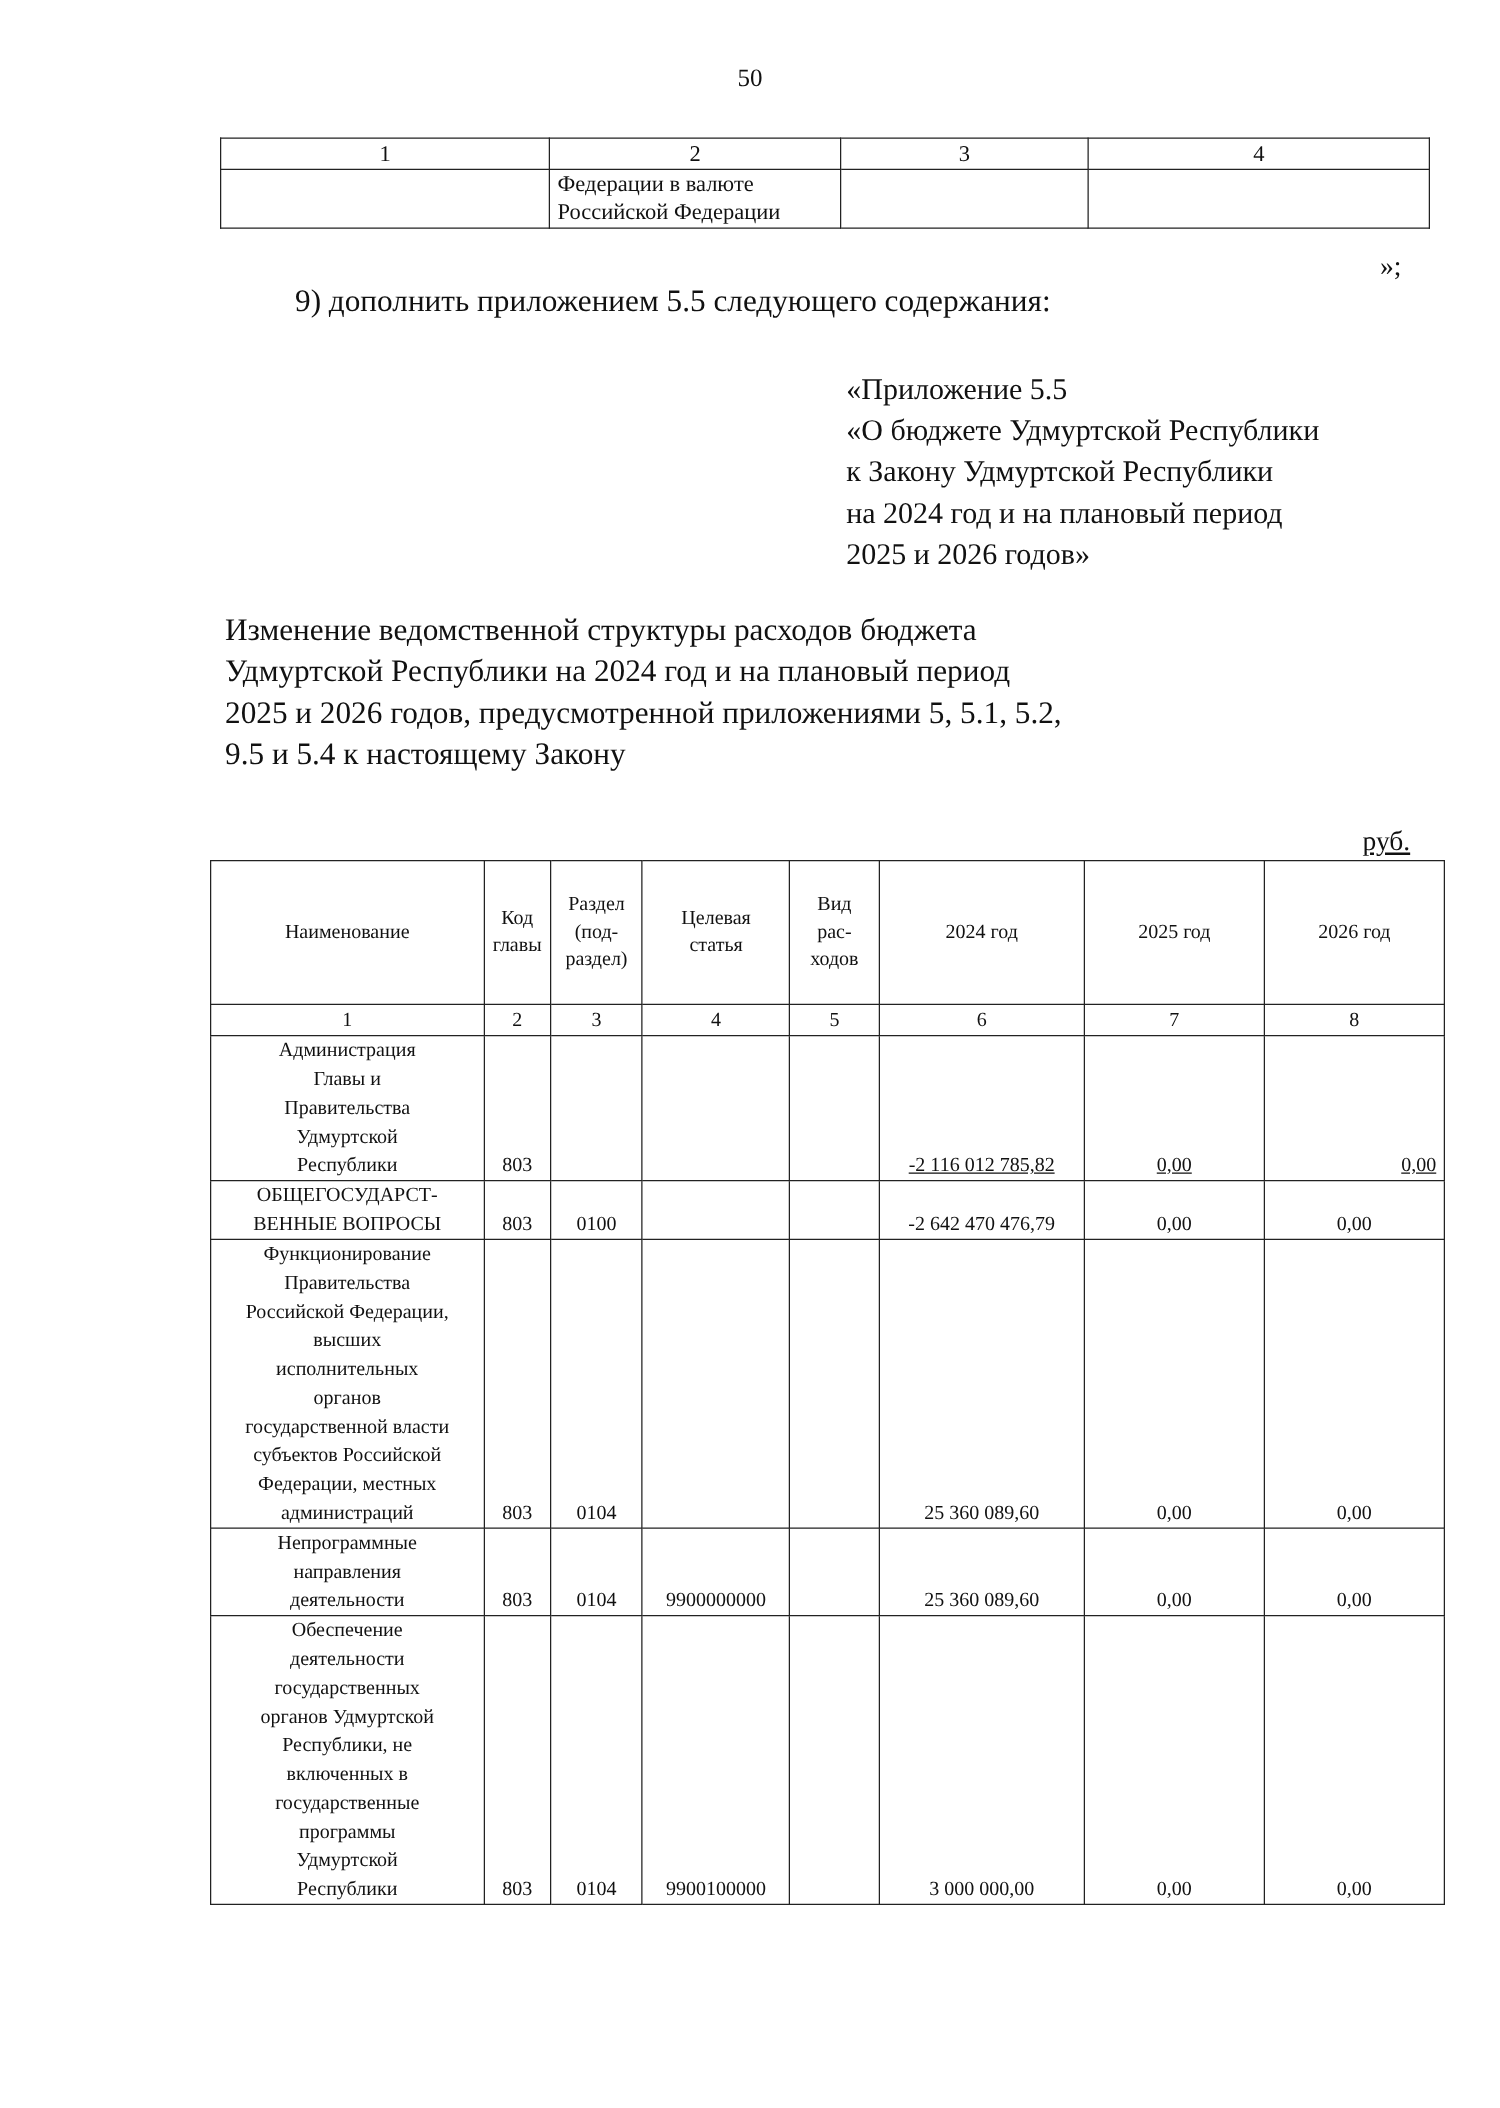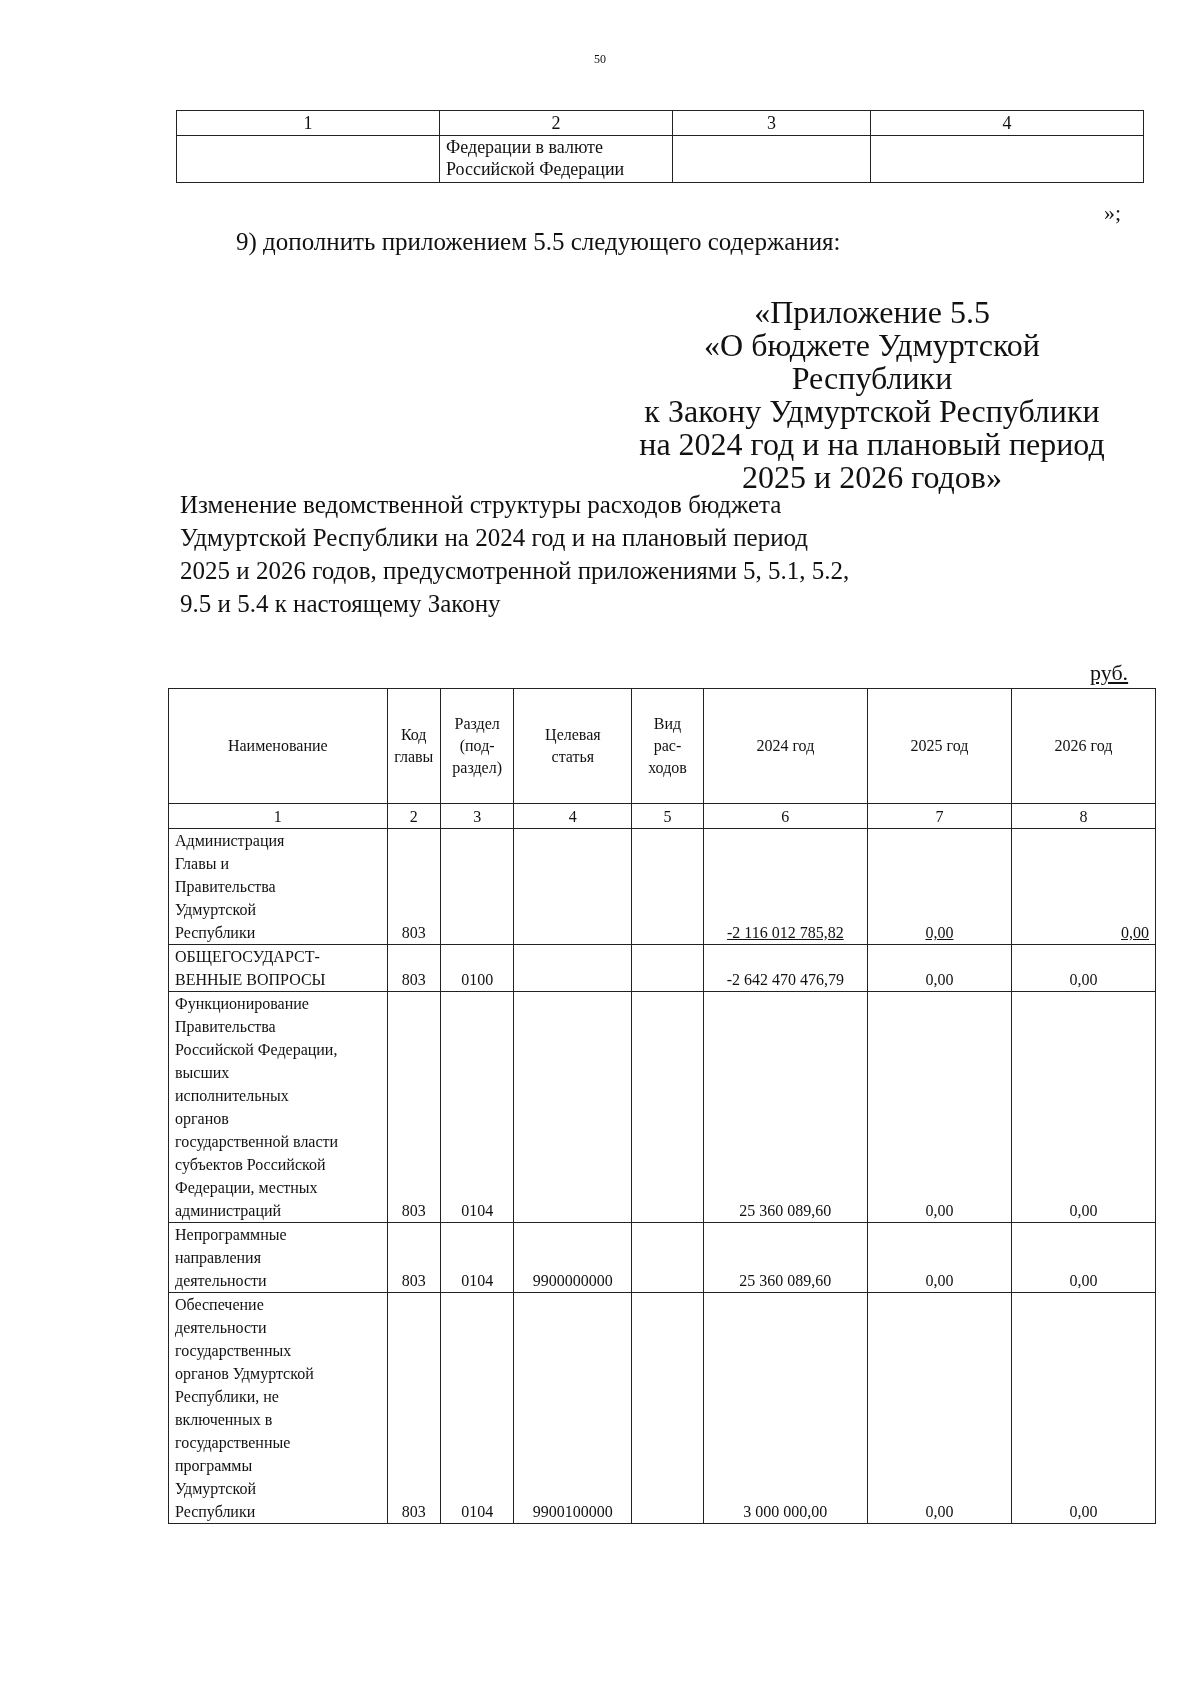--- a/index.html
+++ b/index.html
@@ -1,37 +1,37 @@
 <!DOCTYPE html>
 <html><head>
 <meta charset="utf-8">
 <style>
   html, body { margin: 0; padding: 0; background: #ffffff; }
   body {
     width: 1200px; height: 1686px; position: relative; overflow: hidden;
     font-family: "Liberation Serif", "DejaVu Serif", serif; color: #111;
   }
-  .page-num { position: absolute; top: 52px; left: 0; width: 1200px; text-align: center; font-size: 12px; }
+  .page-num { position: absolute; top: 52px; left: 0; width: 1200px; text-align: center; font-size: 20px; }
   table { border-collapse: collapse; }
   td, th { border: 1.5px solid #222; padding: 0 6px; font-weight: normal; }
   
   .top-table { position: absolute; left: 176px; top: 110px; width: 968px; font-size: 18px; }
   .top-table td { height: 24px; }
   .top-table .hdr td { text-align: center; }
   .top-table .cont td { vertical-align: top; line-height: 22px; height: 46px; }
   .close-quote { position: absolute; left: 1104px; top: 200px; font-size: 22px; }
   .instruction { position: absolute; left: 236px; top: 228px; font-size: 25px; }
-  .appendix { position: absolute; left: 627px; top: 296px; width: 490px; text-align: center; font-size: 32px; line-height: 33px; }
+  .appendix { position: absolute; left: 677px; top: 296px; width: 490px; text-align: left; font-size: 24px; line-height: 33px; }
   .title { position: absolute; left: 180px; top: 488px; width: 860px; text-align: left; font-size: 25px; font-weight: normal; line-height: 33px; }
   .unit { position: absolute; left: 1090px; top: 660px; font-size: 22px; }
   .main-table { position: absolute; left: 168px; top: 688px; width: 988px; font-size: 16px; }
   .main-table td { line-height: 23px; vertical-align: bottom; }
   .main-table .head td { text-align: center; vertical-align: middle; height: 114px; line-height: 22px; }
   .main-table .nums td { text-align: center; height: 24px; vertical-align: middle; }
-  .c-name { width: 204px; text-align: left; }
+  .c-name { width: 204px; text-align: center; }
   .c-code { width: 40px; text-align: center; }
   .c-sec  { width: 60px; text-align: center; font-family: Liberation Serif, serif; }
   .c-tgt  { width: 104px; text-align: center; }
   .c-kind { width: 58px; text-align: center; }
   .c-y24  { width: 150px; text-align: center; }
   .c-y25  { width: 130px; text-align: center; }
   .c-y26  { width: 130px; text-align: center; }
   .bold { font-weight: bold; }
   .u { text-decoration: underline; }
   .name-cell { white-space: pre-line; }

